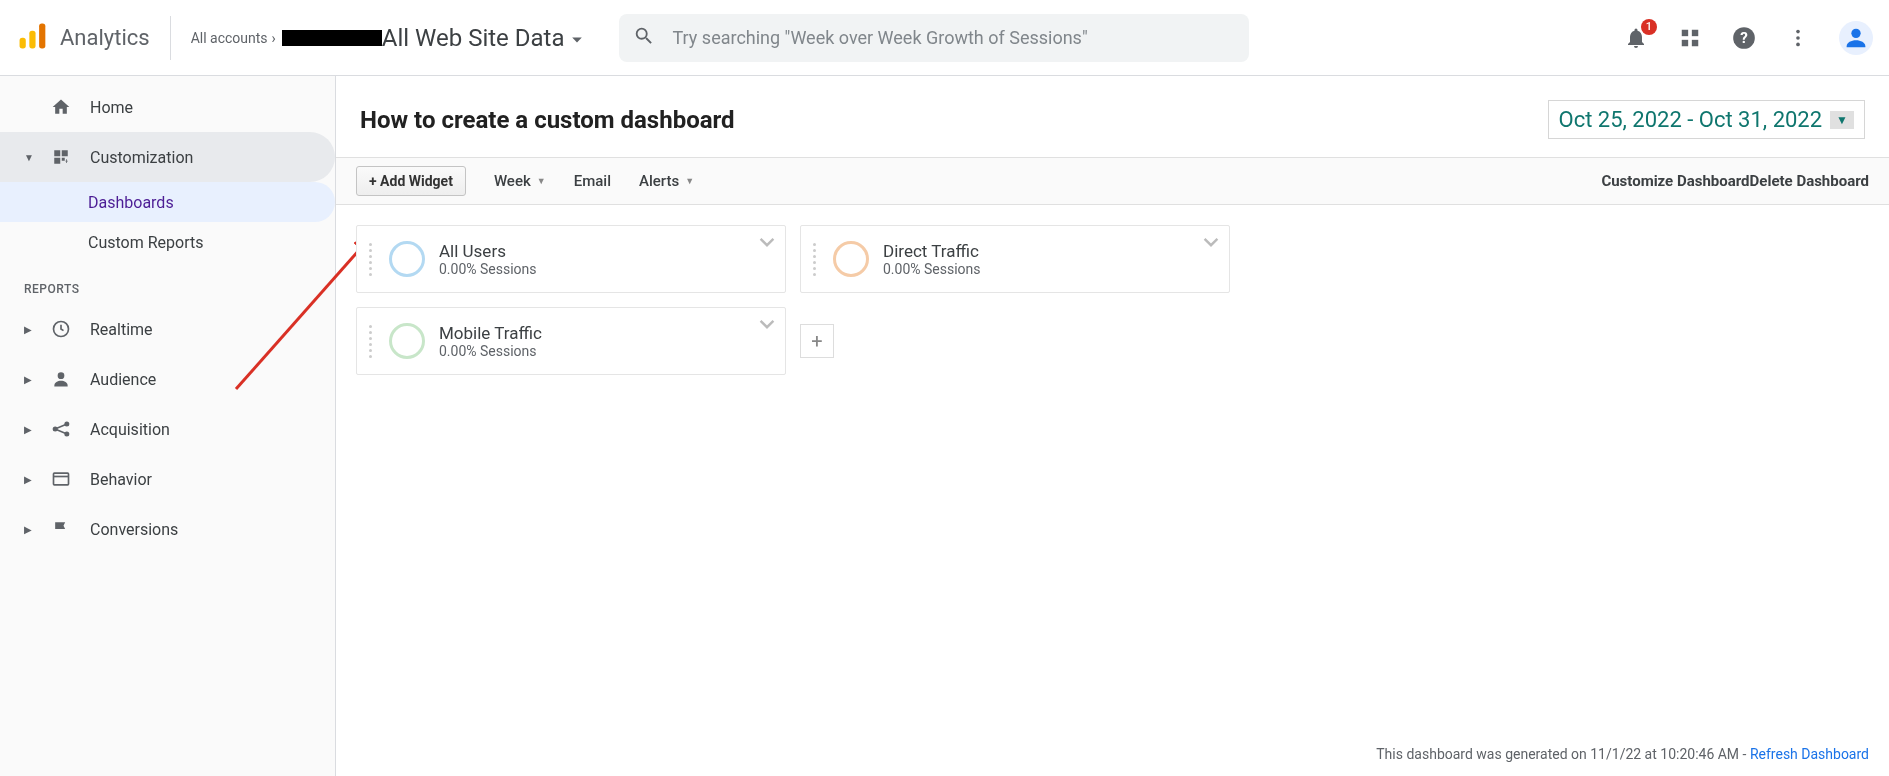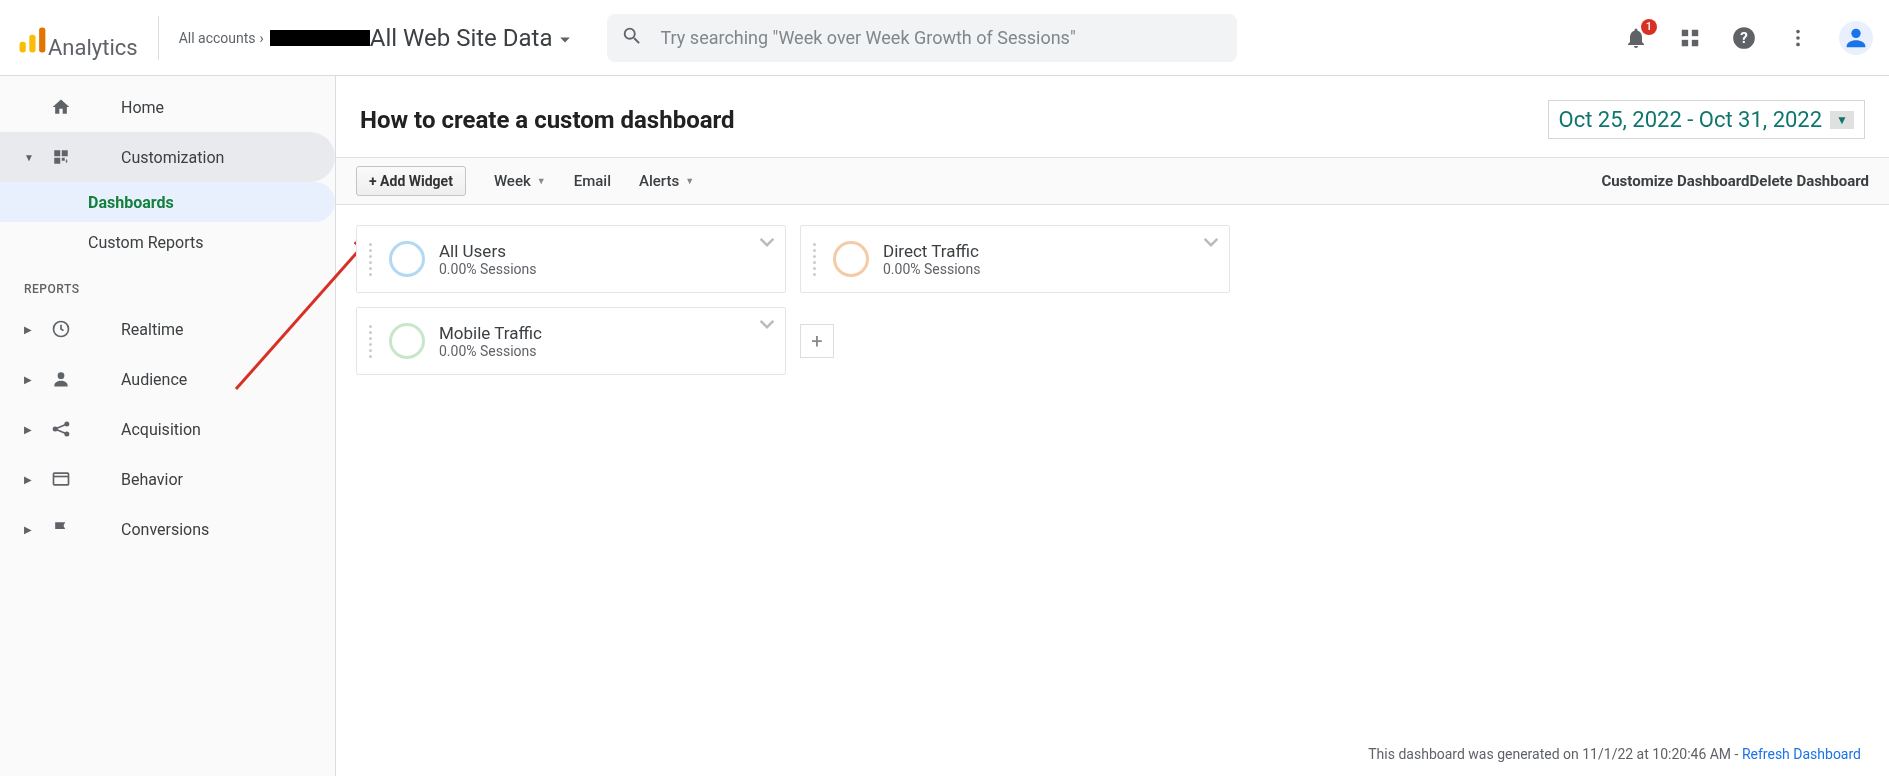--- a/index.html
+++ b/index.html
@@ -1,21 +1,21 @@
 <!DOCTYPE html>
 <html><head>
 <meta charset="utf-8">
 <style>
 * { margin: 0; padding: 0; box-sizing: border-box; font-family: Roboto, "Helvetica Neue", Arial, sans-serif; }
 body { background: #fff; color: #3c4043; overflow: hidden; }
 .app { display: flex; flex-direction: column; height: 776px; width: 1889px; }
 
 
 .header { display: flex; align-items: center; height: 76px; border-bottom: 1px solid #dadce0; padding: 0 16px; }
-.logo-block { display: flex; align-items: flex-end; gap: 0; padding-right: 20px; border-right: 1px solid #dadce0; height: 44px; }
+.logo-block { display: flex; align-items: center; gap: 12px; padding-right: 20px; border-right: 1px solid #dadce0; height: 44px; }
 .logo-icon svg { width: 32px; height: 32px; }
 .logo-text { font-size: 22px; color: #5f6368; font-weight: 400; }
 .account-block { display: flex; flex-direction: row; margin-left: 20px; }
 .account-breadcrumb { display: flex; align-items: center; font-size: 14px; color: #5f6368; }
 .account-name-redacted { width: 100px; height: 16px; background: #000; margin-left: 2px; }
 .account-view { display: flex; align-items: center; font-size: 24px; color: #3c4043; }
 .account-view .chev { margin-left: 6px; }
 .search-bar { margin-left: 36px; flex: 0 0 630px; height: 48px; background: #f1f3f4; border-radius: 8px; display: flex; align-items: center; padding: 0 14px; color: #5f6368; }
 .search-bar .search-icon { margin-right: 18px; }
 .search-bar .placeholder { font-size: 18px; color: #80868b; }
@@ -26,23 +26,23 @@
 
 
 .body { display:flex; flex:1; min-height:0; }
 
 
 .sidebar { width: 336px; background:#fafafa; border-right:1px solid #dadce0; padding-top:6px; font-size:16px; color:#3c4043;}
 .side-item { display:flex; align-items:center; height:50px; padding-left:24px; gap:18px; cursor:pointer; border-radius:0 28px 28px 0;}
 .side-item.active { background:#e8eaed; }
 .side-item .caret { width:8px; font-size:10px; color:#5f6368;}
 .side-item .icon { width:22px; display:flex; align-items:center; justify-content:center; color:#5f6368;}
-.side-item .label { font-weight:400;margin-left:31px; }
+.side-item .label { font-weight:400; }
 .side-sub { padding-left:88px; height:40px; display:flex; align-items:center; cursor:pointer; border-radius:0 24px 24px 0;}
-.side-sub.selected { background:#e8f0fe; color:#15803d;font-weight:bold; }
+.side-sub.selected { background:#e8f0fe; color:#4c1d95; }
 .side-section { font-size:12px; font-weight:500; color:#5f6368; letter-spacing:0.5px; padding:20px 0 8px 24px; }
 
 
 .main { flex:1; background:#fff; position:relative; }
 .page-head { display:flex; align-items:center; padding:24px 24px 18px 24px; }
 .page-title { font-size:24px; font-weight:700; color:#212121; }
 .date-range { margin-left:auto; border:1px solid #d6d6d6; background:#fff; padding:6px 10px; display:flex; align-items:center; font-size:22px; color:#0f766e; cursor:pointer;text-align:center;}
 .date-range .tri { margin-left:8px; background:#e0e0e0; padding:2px 6px; font-size:12px;}
 
 .toolbar { border-top:1px solid #e0e0e0; border-bottom:1px solid #e0e0e0; background:#fafafa; display:flex; align-items:center; padding:8px 20px; font-size:15px;}
@@ -59,21 +59,21 @@
 .drag-dots span { width:3px; height:3px; background:#ccc; border-radius:50%; }
 .ring { width:36px; height:36px; border-radius:50%; border:3px solid; margin-right:14px; }
 .ring.blue { border-color:#b3d9f2; }
 .ring.orange { border-color:#f5cba7; }
 .ring.green { border-color:#c8e6c9; }
 .widget-text .wt-title { font-size:17px; font-weight:400; color:#3c4043; }
 .widget-text .wt-sub { font-size:14px; color:#5f6368; }
 .widget .chev-dn { position:absolute; right:10px; top:8px; color:#bbb; cursor:pointer; }
 .add-slot { width:34px; height:34px; border:1px solid #ddd; display:flex; align-items:center; justify-content:center; color:#888; font-size:20px; cursor:pointer; align-self:center;}
 
-.footer-note { position:absolute; right:28px; bottom:14px; font-size:14px; color:#5f6368;}
+.footer-note { position:absolute; right:20px; bottom:14px; font-size:14px; color:#5f6368;}
 .footer-note a { color:#1a73e8; text-decoration:none; cursor:pointer;}
 
 
 .arrow-svg { position:absolute; left:-110px; top:14px; pointer-events:none; }
 
 </style>
 </head>
 <body>
 
 <div class="app">

